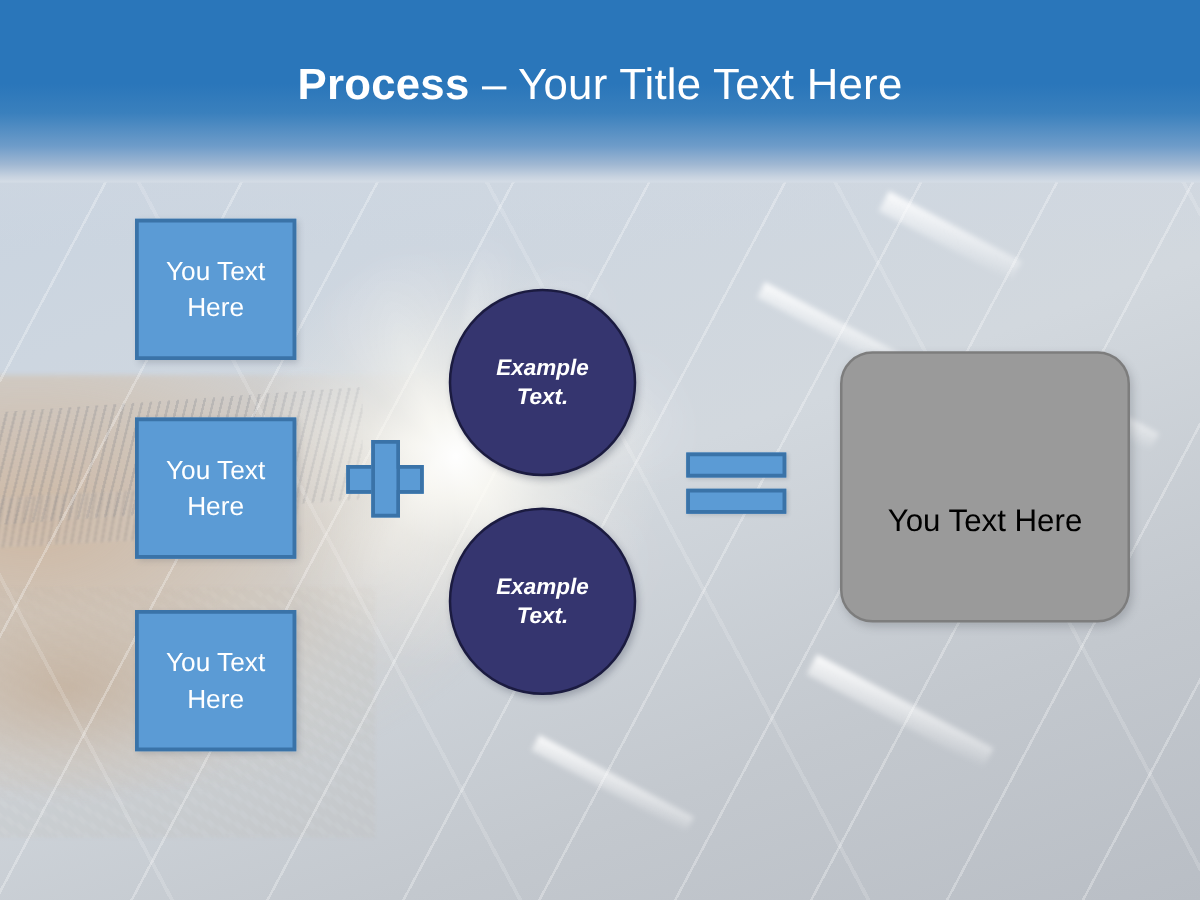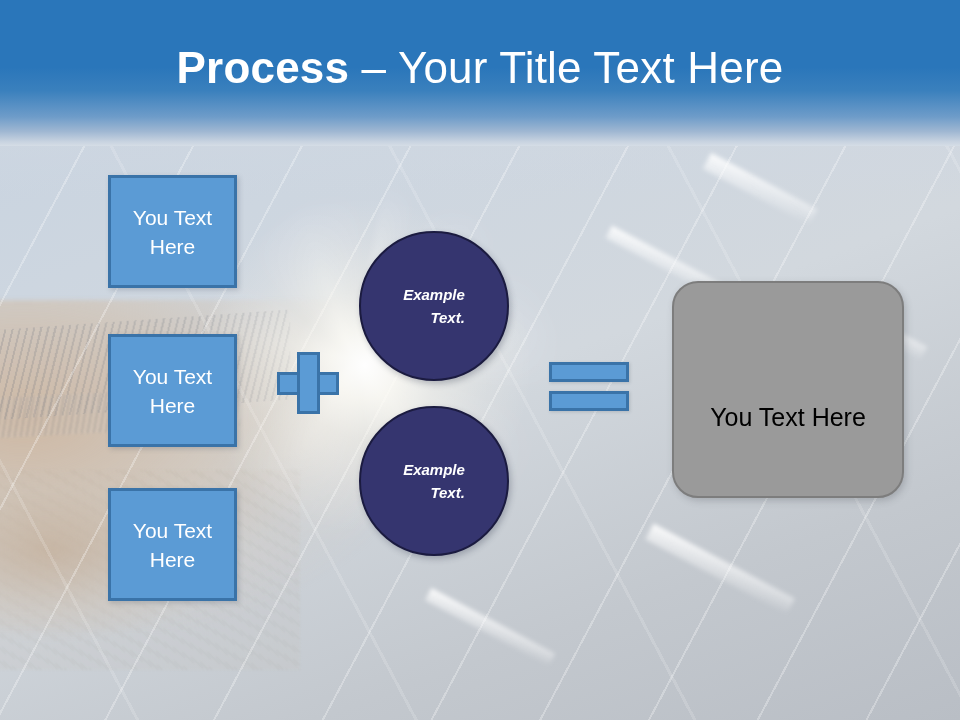--- a/index.html
+++ b/index.html
@@ -116,21 +116,21 @@
   .header {
     position: absolute; top: 0; left: 0; width: 960px; height: 146px;
     background: linear-gradient(180deg,
         #2a76ba 0%, #2a76ba 46%, #3a80bd 62%, #6e9cc9 80%,
         #9fb7d2 90%, #c8d3e0 97%, #d5dde6 100%);
   }
   .header-title {
     position: absolute; top: 46px; left: 0; width: 960px;
     text-align: center;
     color: #ffffff;
-    font-size: 44px;
+    font-size: 35px;
     line-height: 44px;
     letter-spacing: .2px;
     white-space: pre;
   }
   .header-title .bold { font-weight: bold; }
 
   
   .blue-box {
     position: absolute;
     width: 129px; height: 113px;
@@ -166,28 +166,28 @@
 
   
   .circle {
     position: absolute;
     width: 150px; height: 150px;
     border-radius: 50%;
     background: #35356f;
     border: 2px solid #1b1b40;
     box-sizing: border-box;
     color: #ffffff;
-    font-size: 15px;
+    font-size: 18px;
     line-height: 23px;
     font-weight: bold;
     font-style: italic;
     display: flex;
     align-items: center;
     justify-content: center;
-    text-align: right;
+    text-align: center;
     box-shadow: 2px 3px 6px rgba(40,45,70,.28);
   }
   .c1 { left: 359px; top: 231px; }
   .c2 { left: 359px; top: 406px; }
 
   
   .equals { position: absolute; left: 549px; top: 362px; width: 80px; height: 49px; }
   .equals span {
     position: absolute; left: 0; width: 80px; height: 20px;
     background: #5b9bd5;

